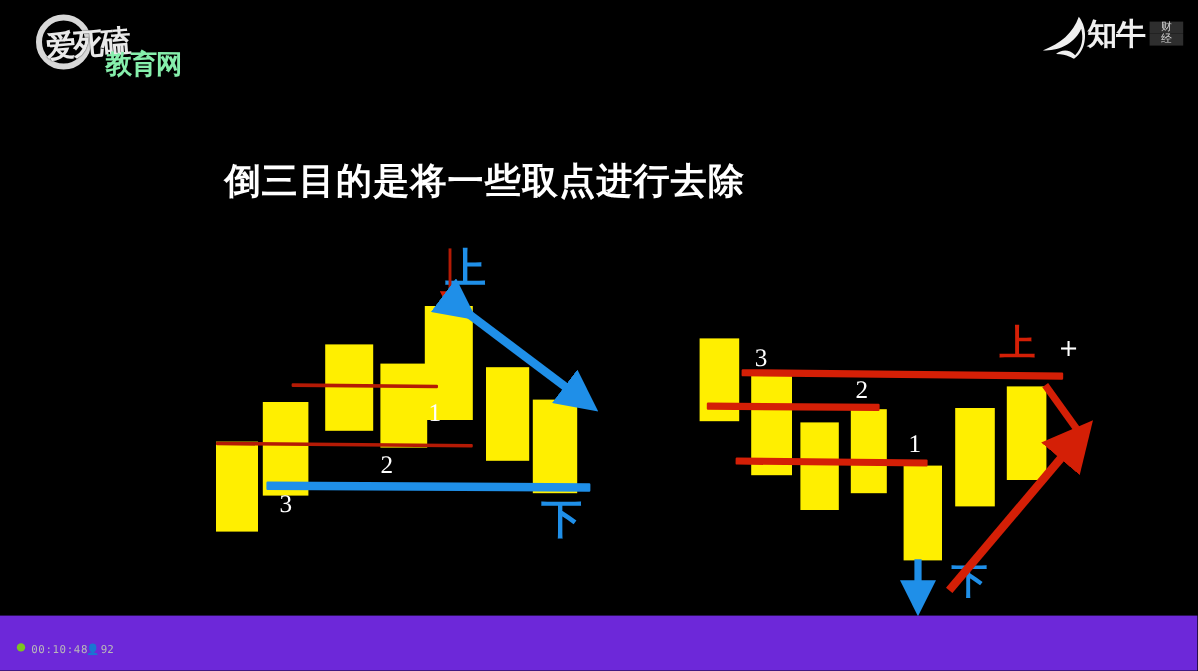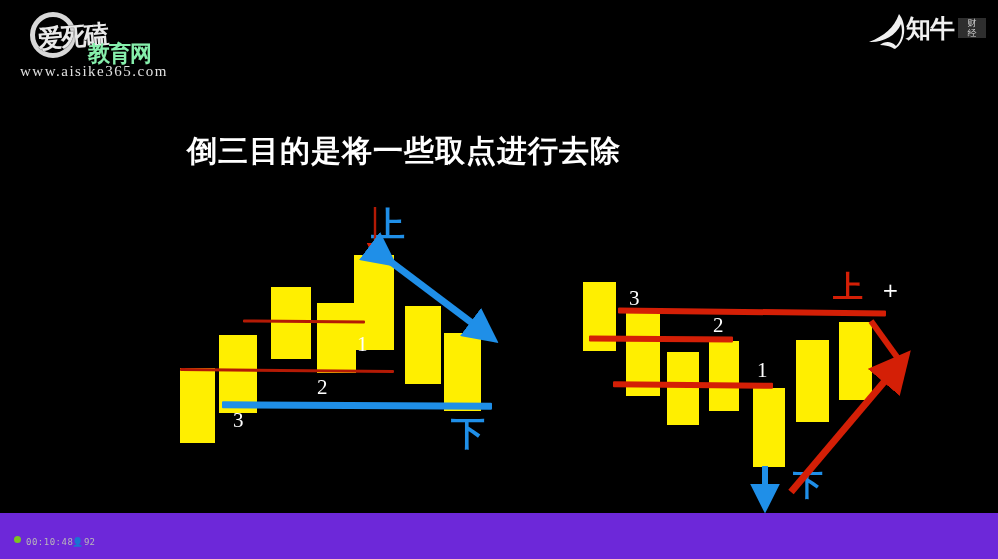--- a/index.html
+++ b/index.html
@@ -58,21 +58,20 @@
 </style>
 </head>
 <body>
 
 <div id="stage">
 
   <div id="brand-left">
     <div id="brand-ring"></div>
     <div id="brand-cn">爱死磕</div>
     <div id="brand-cn2">教育网</div>
-    <div id="brand-url">www.aisike365.com</div>
   </div>
 
   <div id="brand-right">
     <svg id="swoosh" viewBox="0 0 42 38">
       <path d="M33 2 C 28 16, 18 24, 3 30 C 16 31, 30 24, 35 12 C 37 20, 36 28, 30 34 C 24 28, 18 30, 14 33 C 24 33, 28 37, 29 37 C 40 30, 41 12, 33 2 Z" fill="#f0f0f0"></path>
     </svg>
     <div id="zn-cn">知牛</div>
     <div id="zn-sub">
       <span>财</span>
       <span>经</span>

